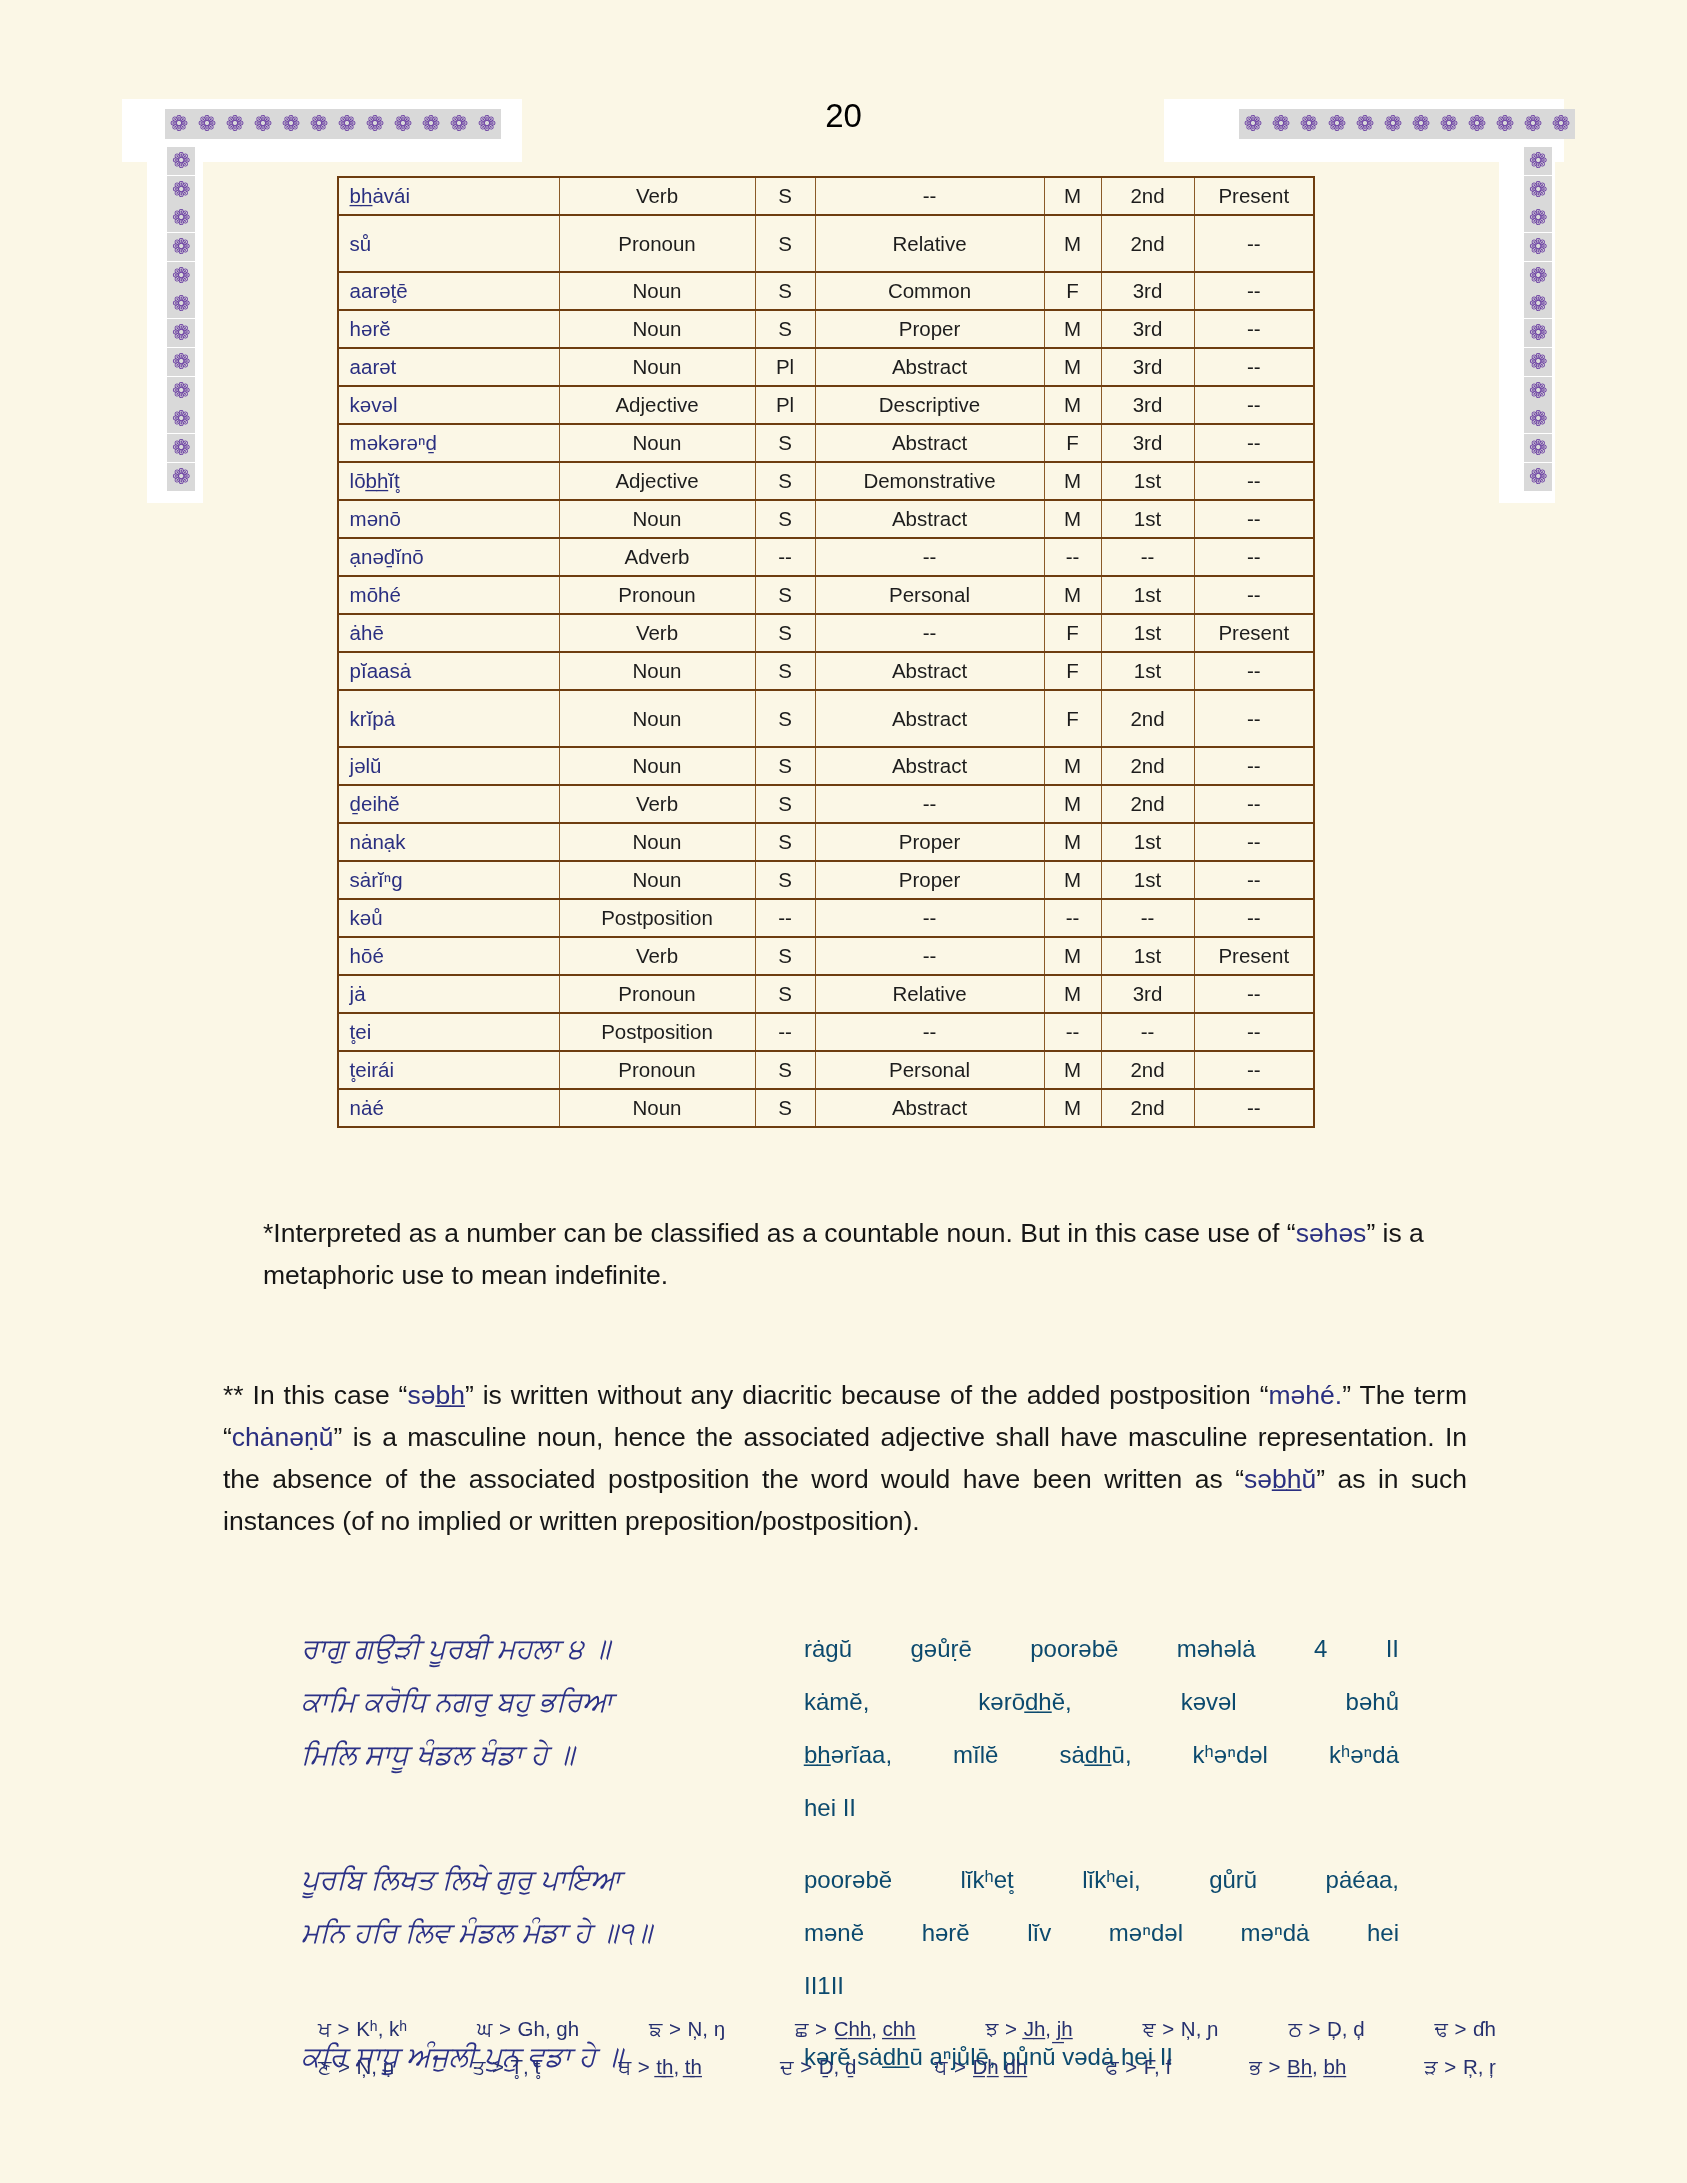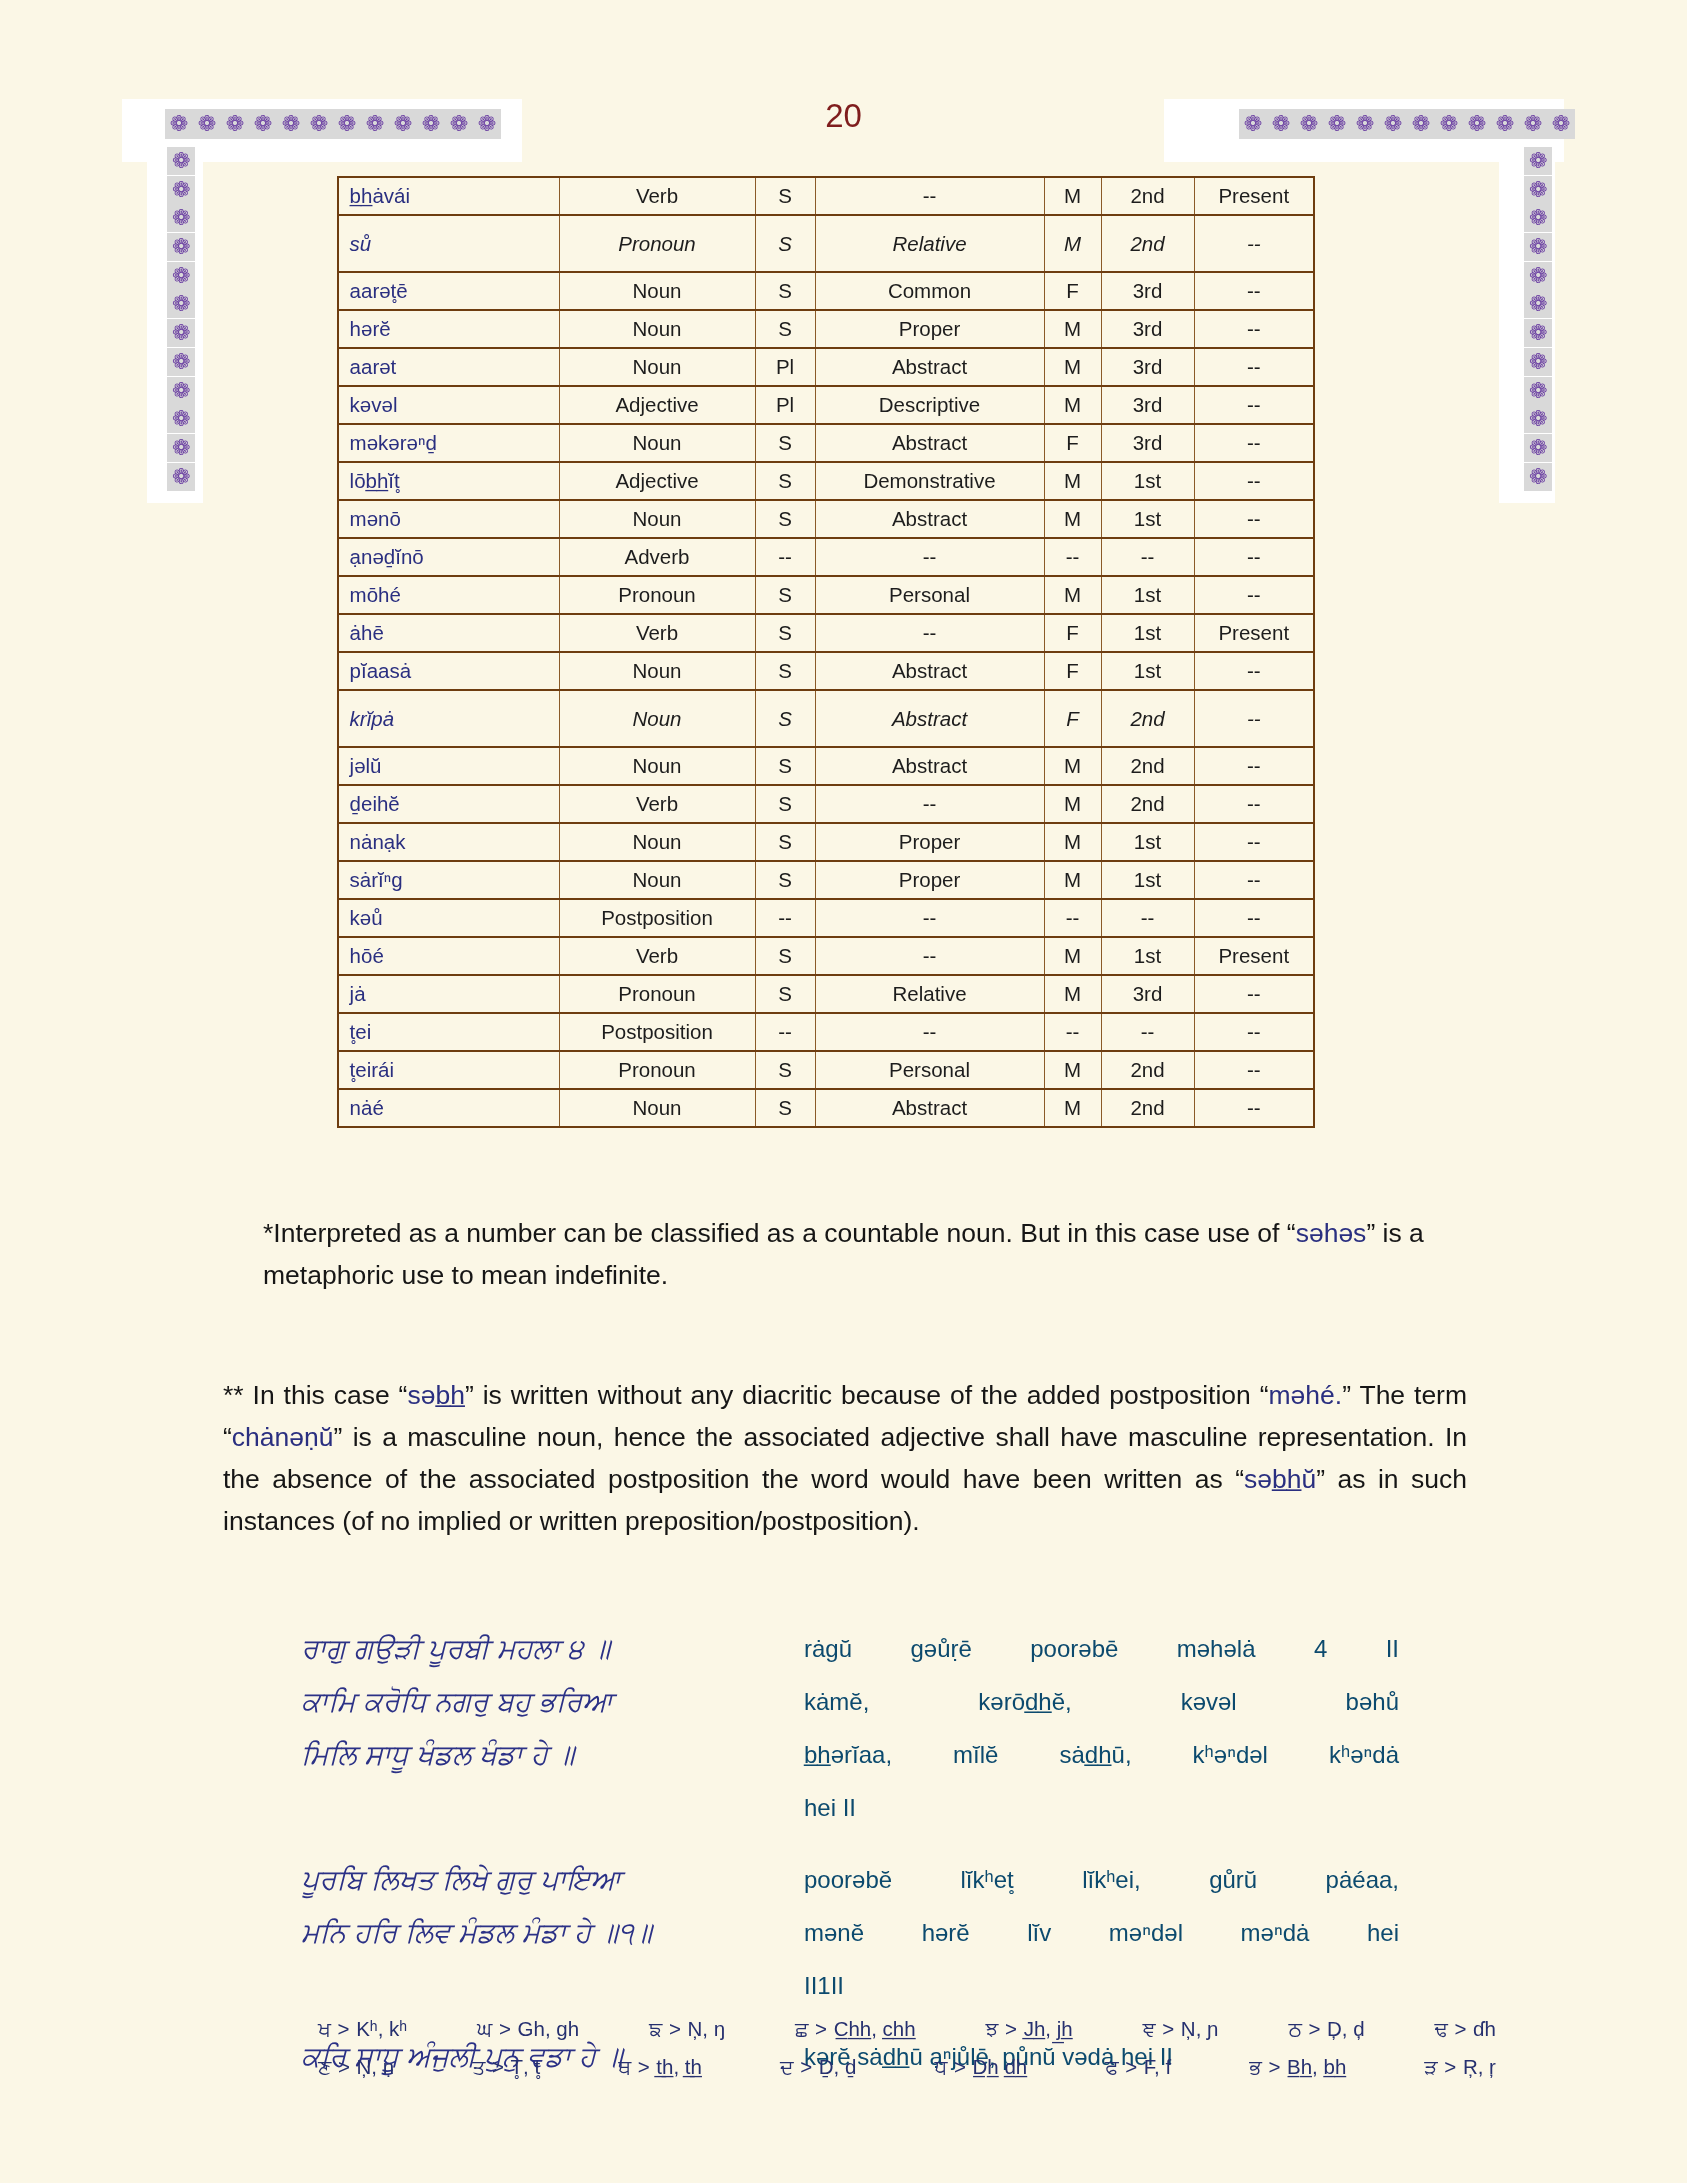--- a/index.html
+++ b/index.html
@@ -19,21 +19,21 @@
     width:28px;height:30px;background:#D9D9D9;
     display:flex;align-items:center;justify-content:center;
     margin:0 0 0.7px 0;
   }
   .deco-v .tile{width:28.4px;height:28px;}
   .flower{color:#6B3FA2;font-size:22px;line-height:1;}
 
   
   .page-number{
     position:absolute;top:97px;left:0;right:0;
-    text-align:center;font-size:33px;color:#7f1d1d;
+    text-align:center;font-size:33px;color:#000000;
   }
 
   
   table.word-table{
     position:absolute;left:337px;top:176px;
     border-collapse:collapse;table-layout:fixed;
     width:975px;
     border:2.6px solid #6E3D10;
   }
   table.word-table td{
@@ -42,21 +42,21 @@
     border-top:2px solid #6E3D10;
     border-bottom:2px solid #6E3D10;
     font-size:20.5px;
     text-align:center;
     color:#1d1d1d;
     padding:2.6px 5.3px;
     vertical-align:middle;
     overflow:hidden;
   }
   table.word-table tr{height:38px;}
-  table.word-table tr.tall{height:57px;font-style:italic;}
+  table.word-table tr.tall{height:57px;}
   table.word-table td.word{
     text-align:left;padding-left:10.6px;
     color:#2A2F80;
   }
 
   
   .footnote{
     position:absolute;left:223px;width:1244px;
     font-size:26.5px;line-height:42px;color:#161616;
   }

